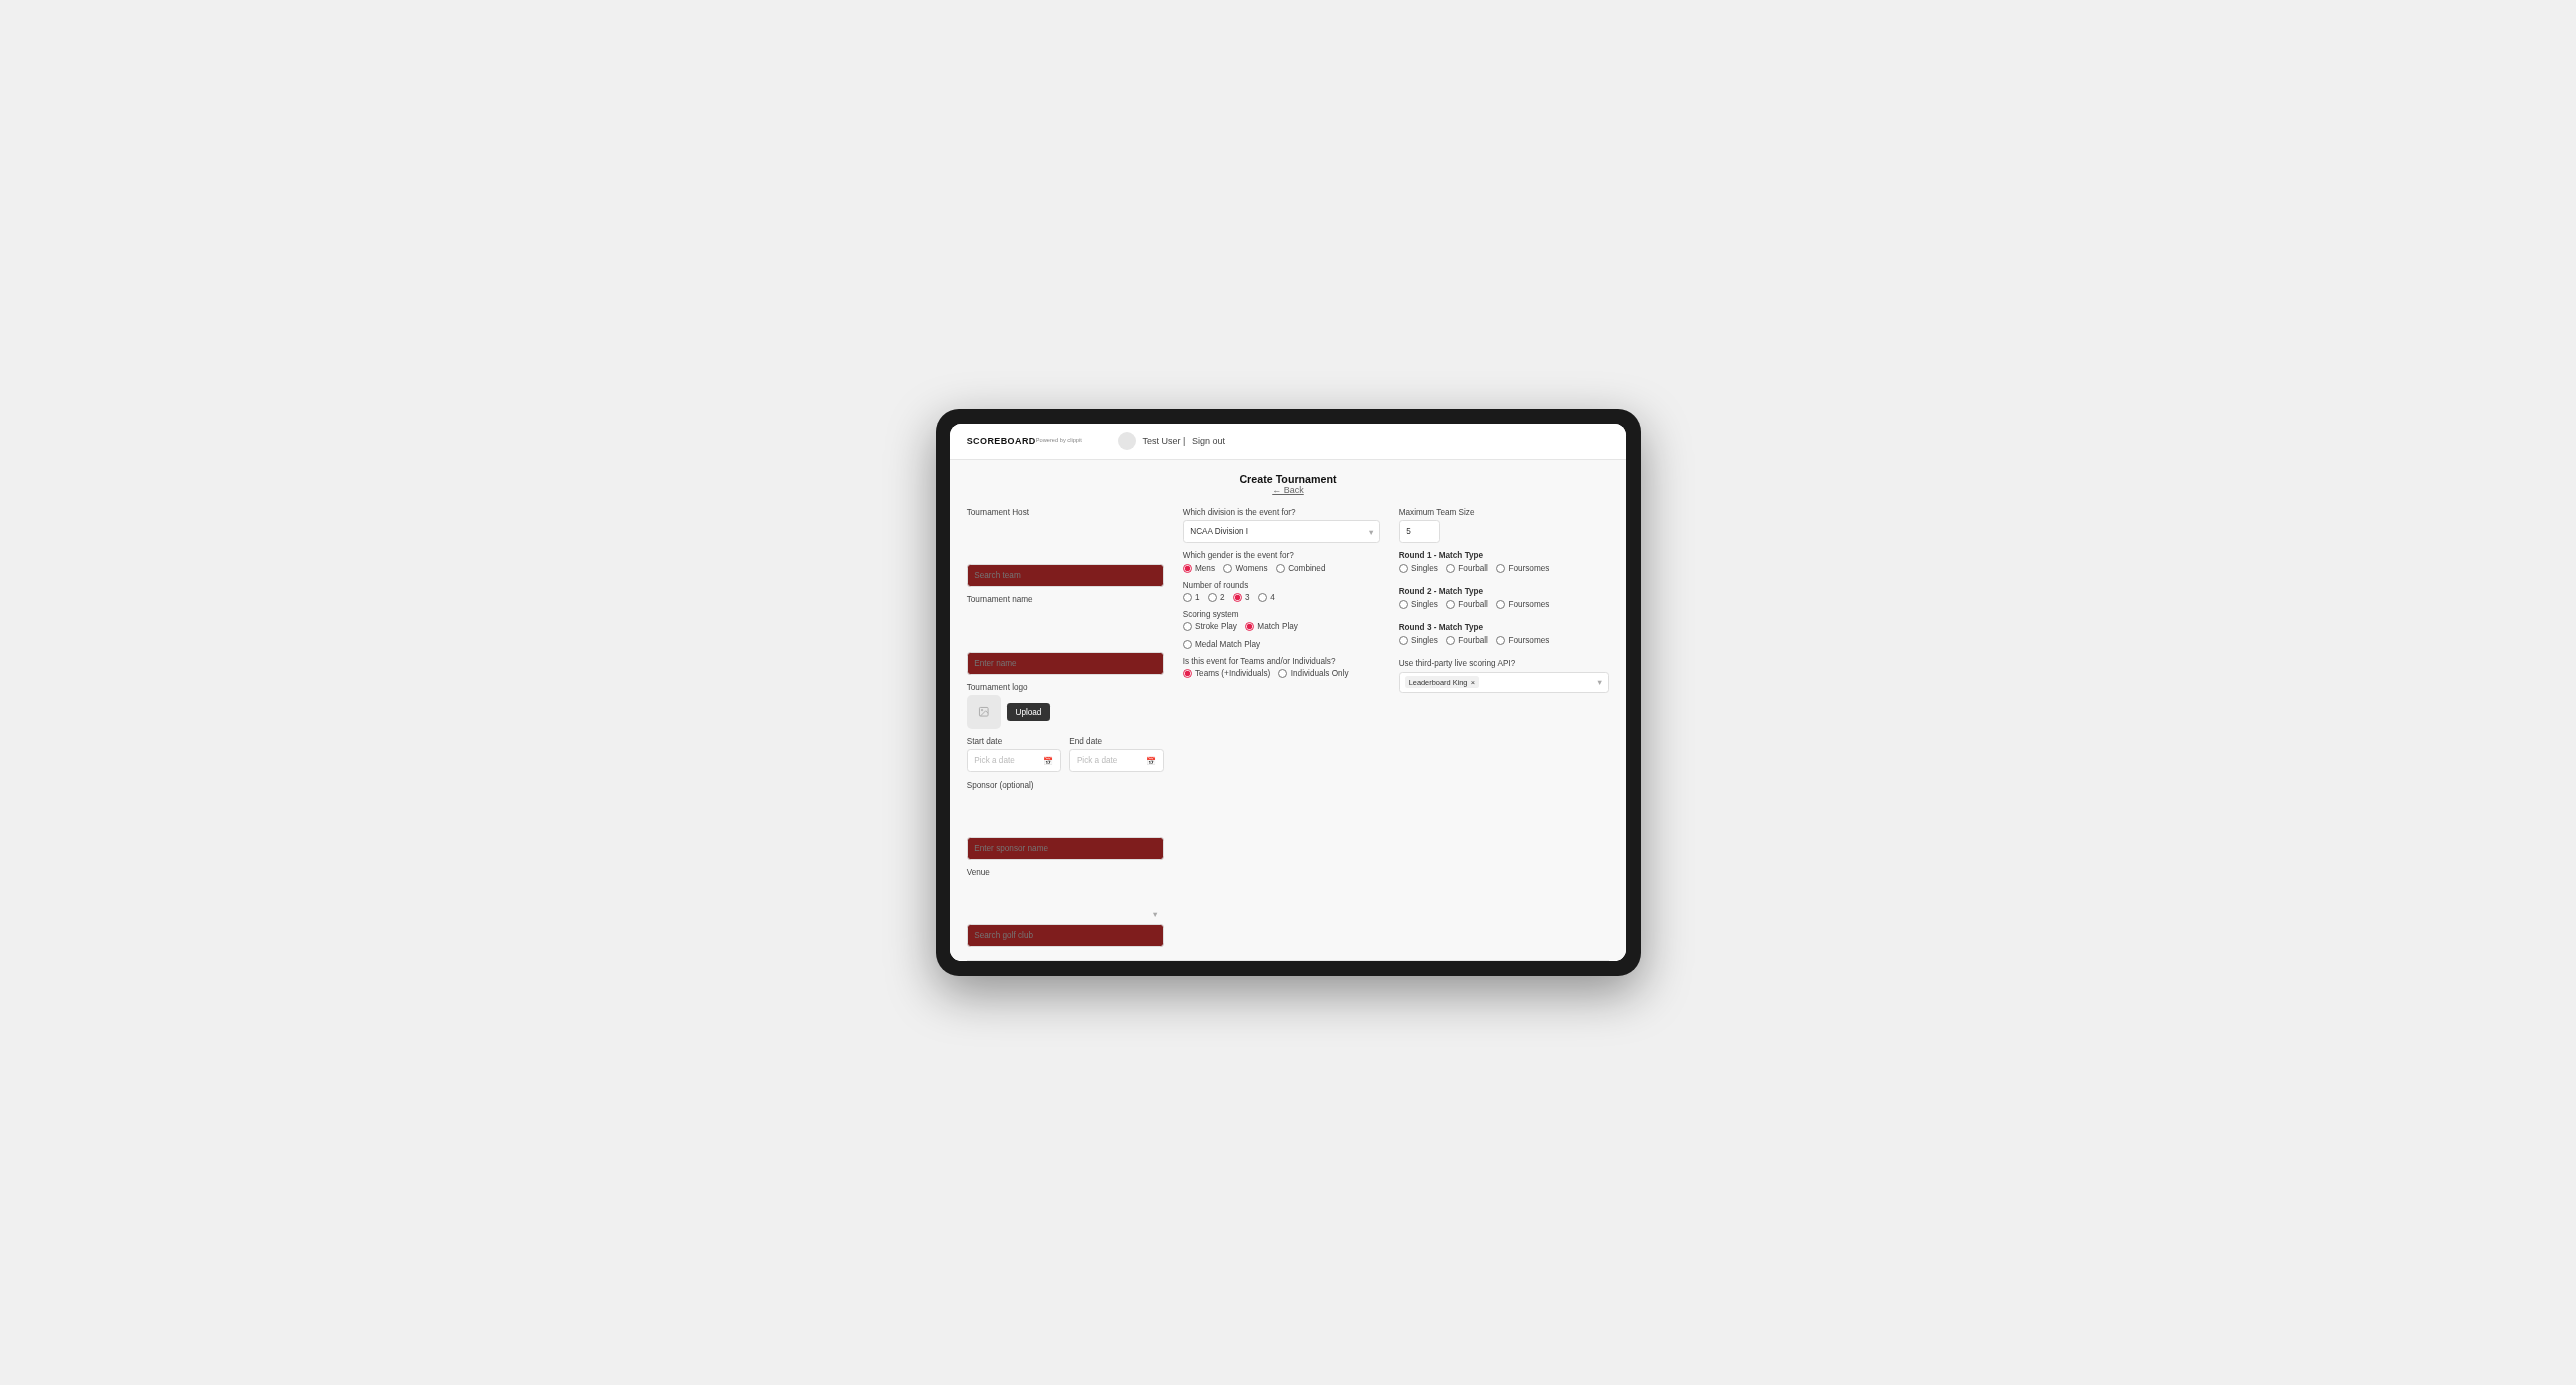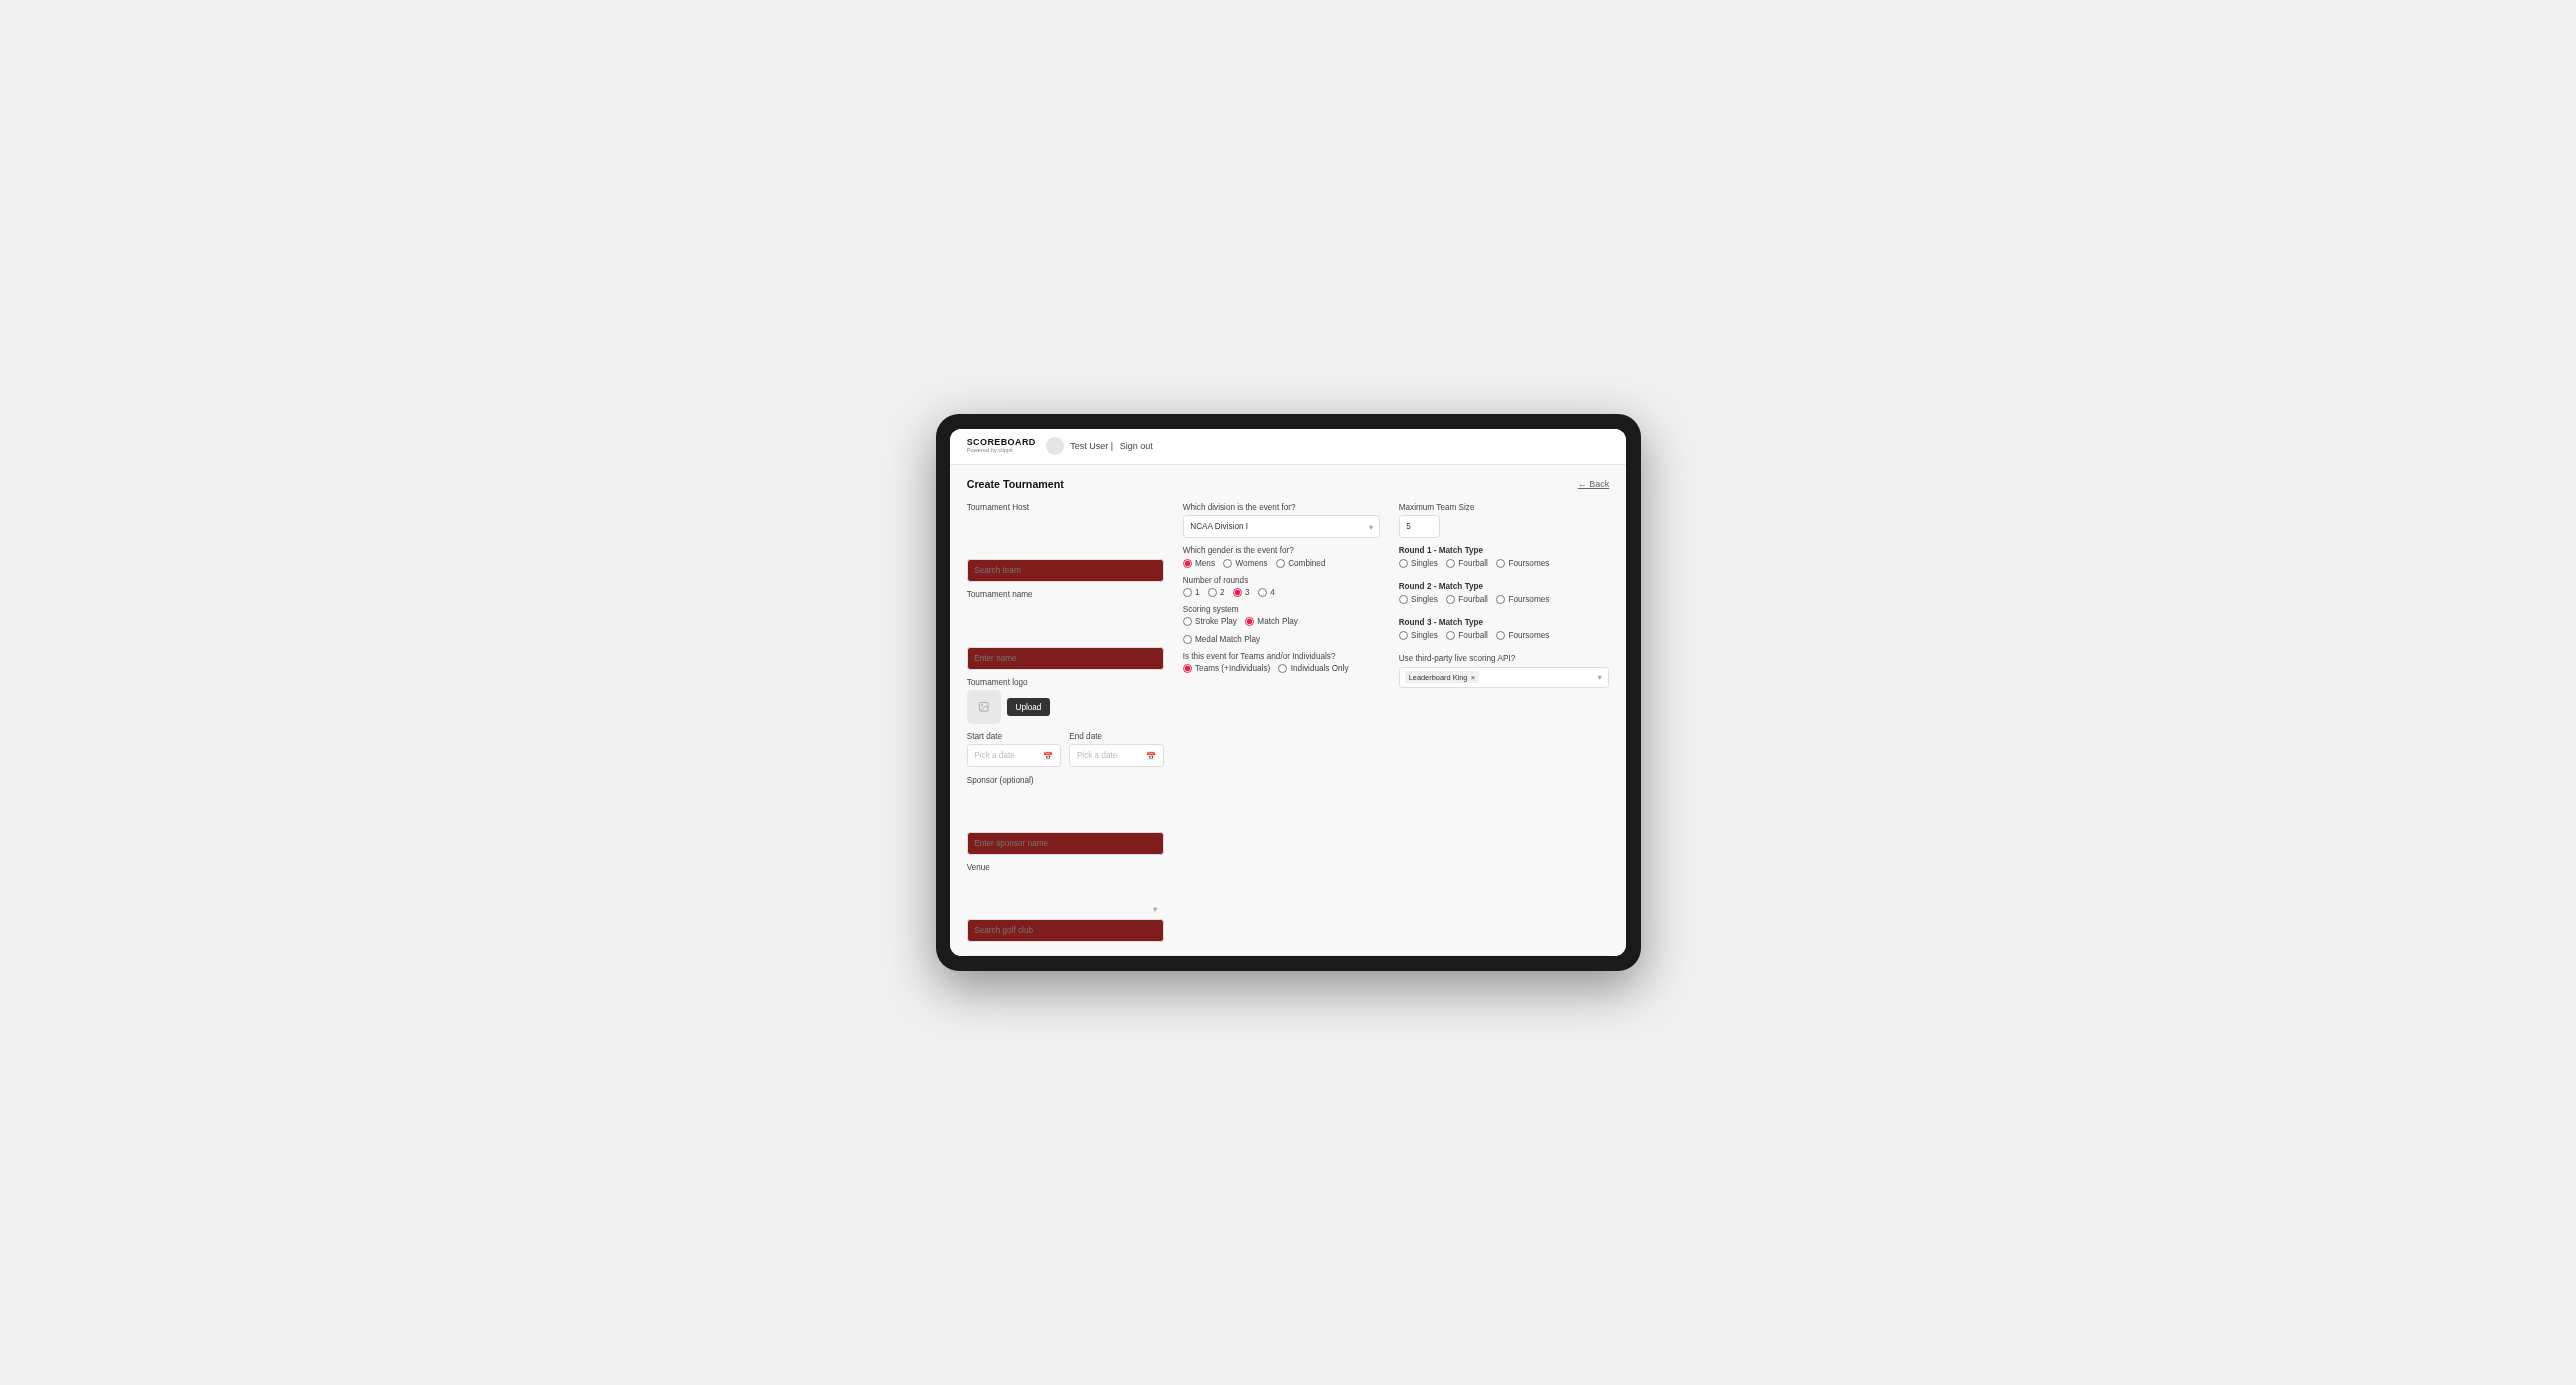--- a/index.html
+++ b/index.html
@@ -36,22 +36,22 @@
     .navbar {
       background: #fff;
       border-bottom: 0.8px solid #e5e5e5;
       padding: 0 16.4px;
       display: flex;
       align-items: center;
       height: 36px;
     }
     .brand {
       display: flex;
-      flex-direction: column;
-      margin-right: 10px;
+      flex-direction: row;
+      margin-right: 36px;
     }
     .brand-title {
       font-size: 9px;
       font-weight: 900;
       letter-spacing: 0.4px;
       color: #111;
       line-height: 1;
     }
     .brand-sub {
       font-size: 5.7px;
@@ -100,20 +100,21 @@
     .page-content {
       background: #f8f8f8;
       padding: 13px 16.4px;
       min-height: 344px;
     }
     .page-header {
       display: flex;
       justify-content: space-between;
       align-items: center;
       margin-bottom: 13px;
+      flex-direction: column;
     }
     .page-title {
       font-size: 10.7px;
       font-weight: 600;
       color: #111;
     }
     .back-link {
       font-size: 9px;
       color: #666;
       cursor: pointer;

